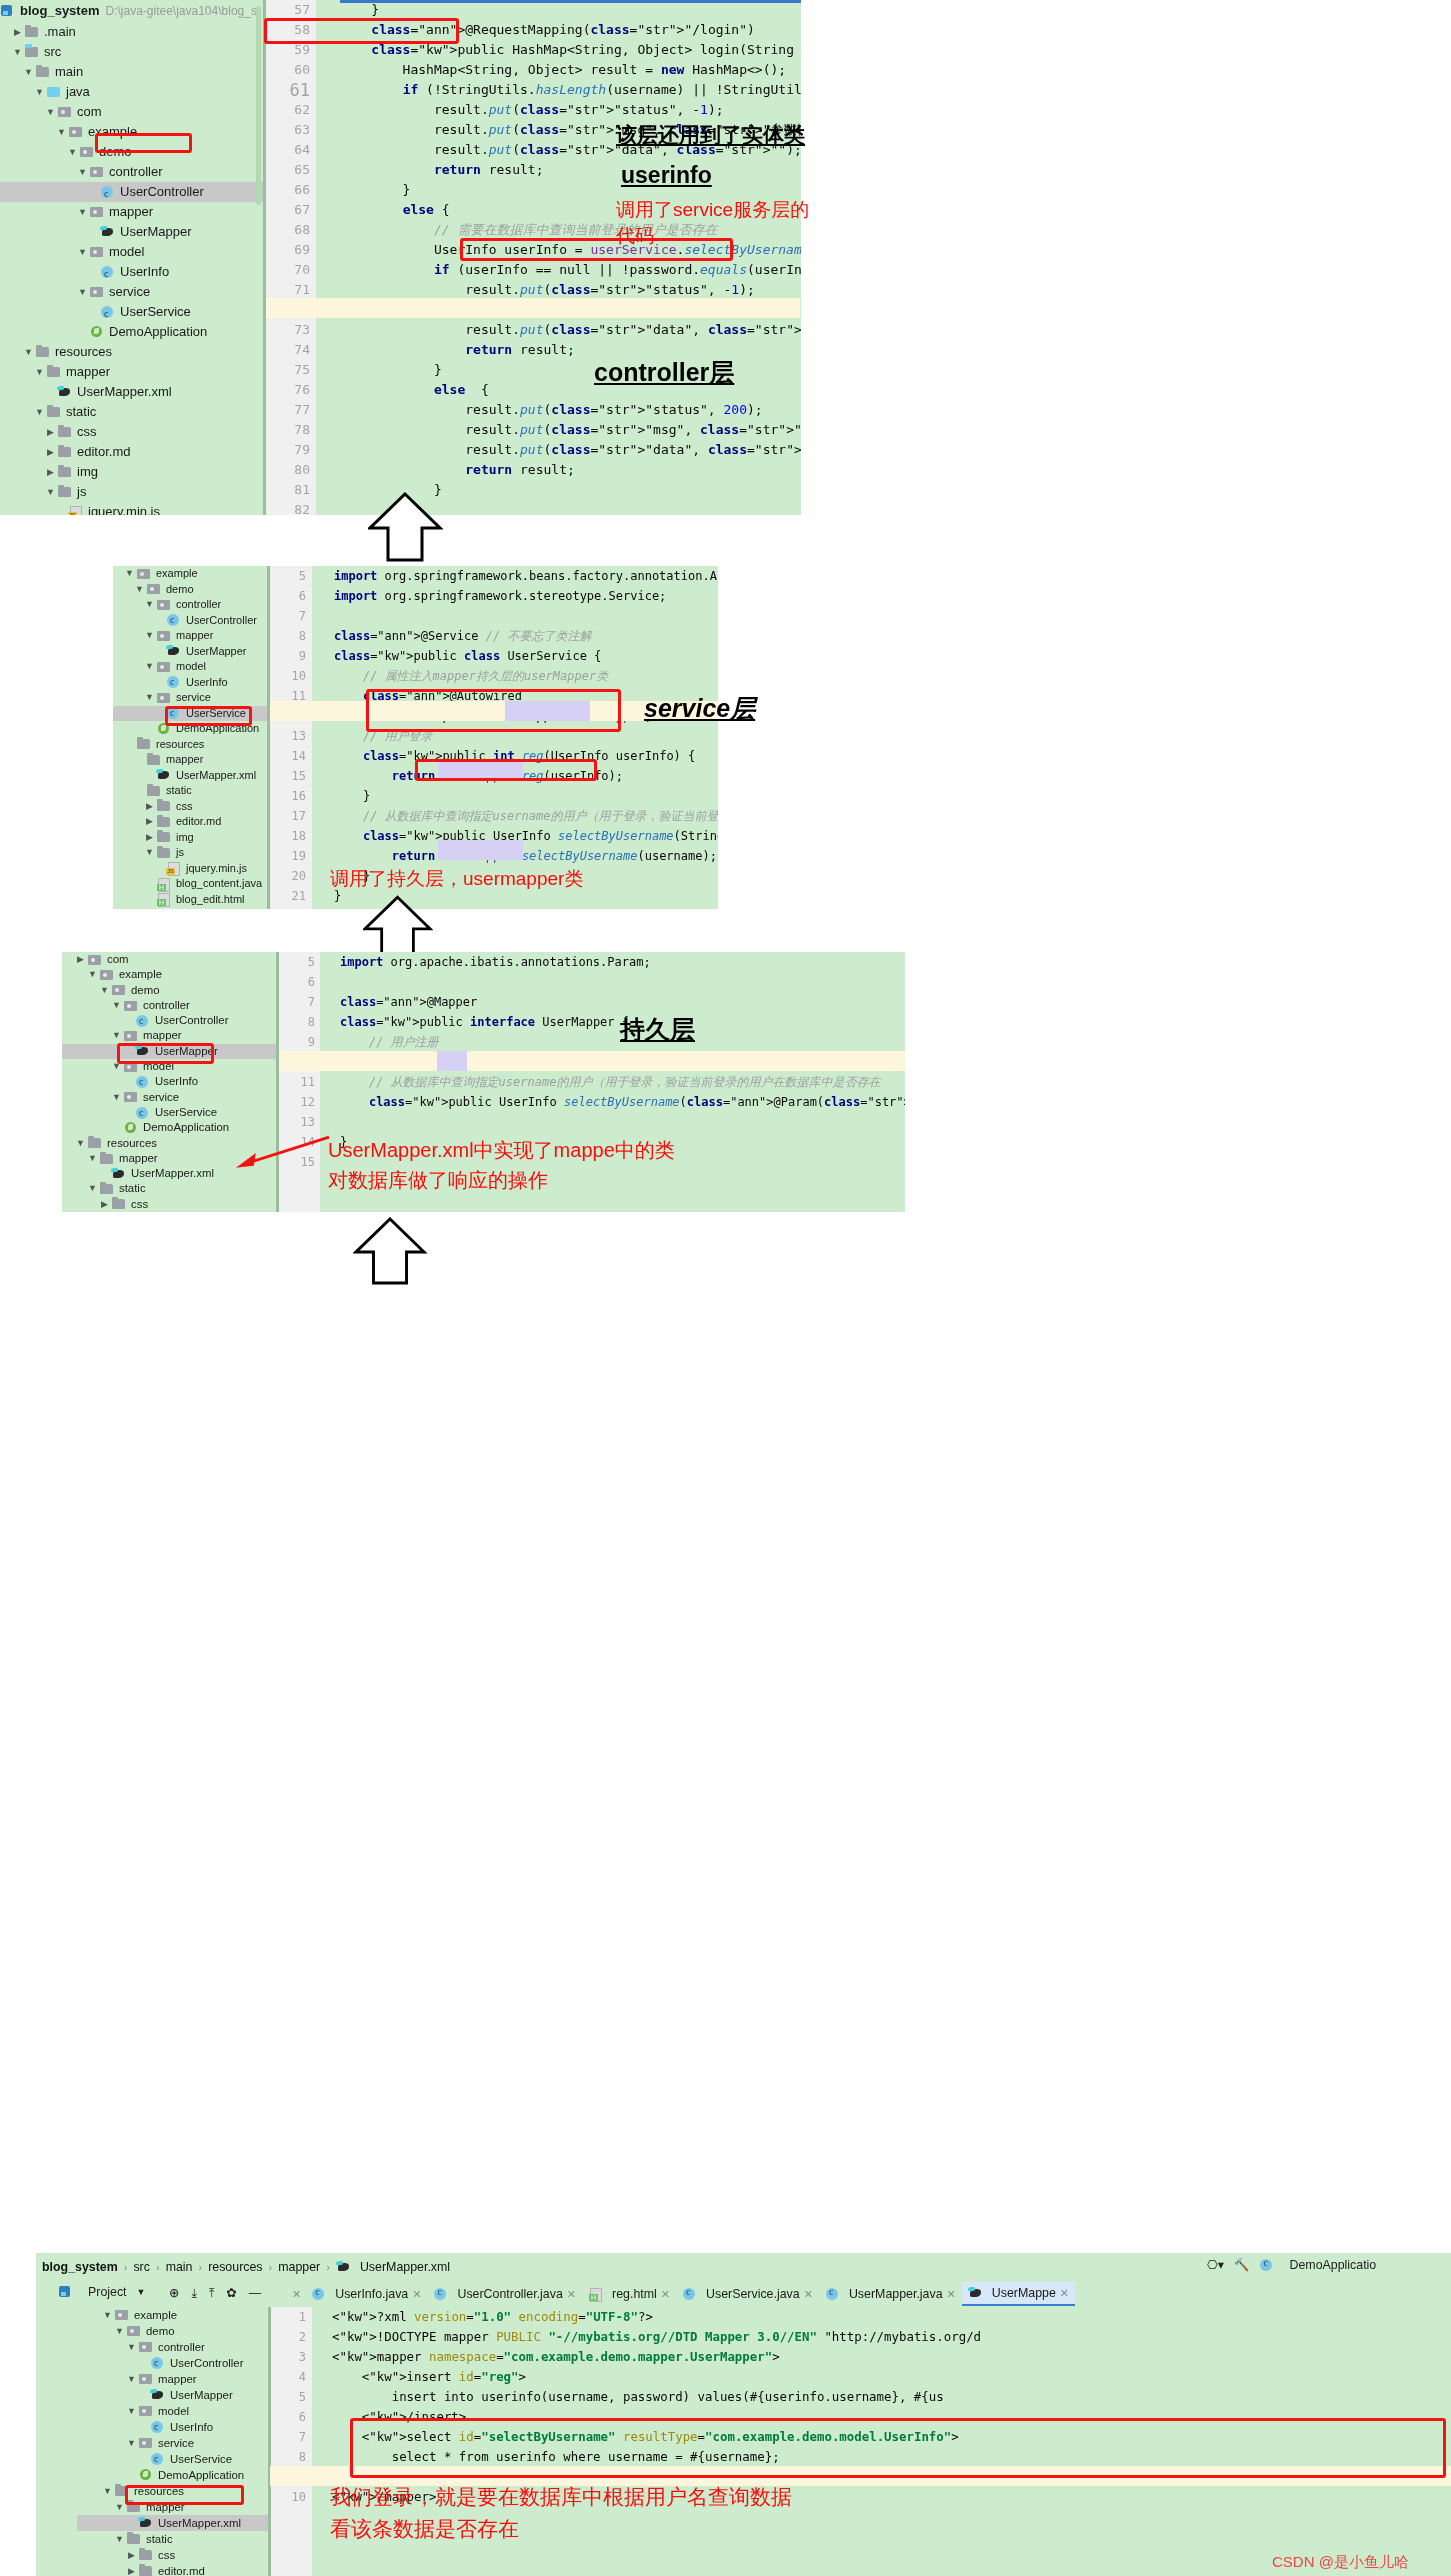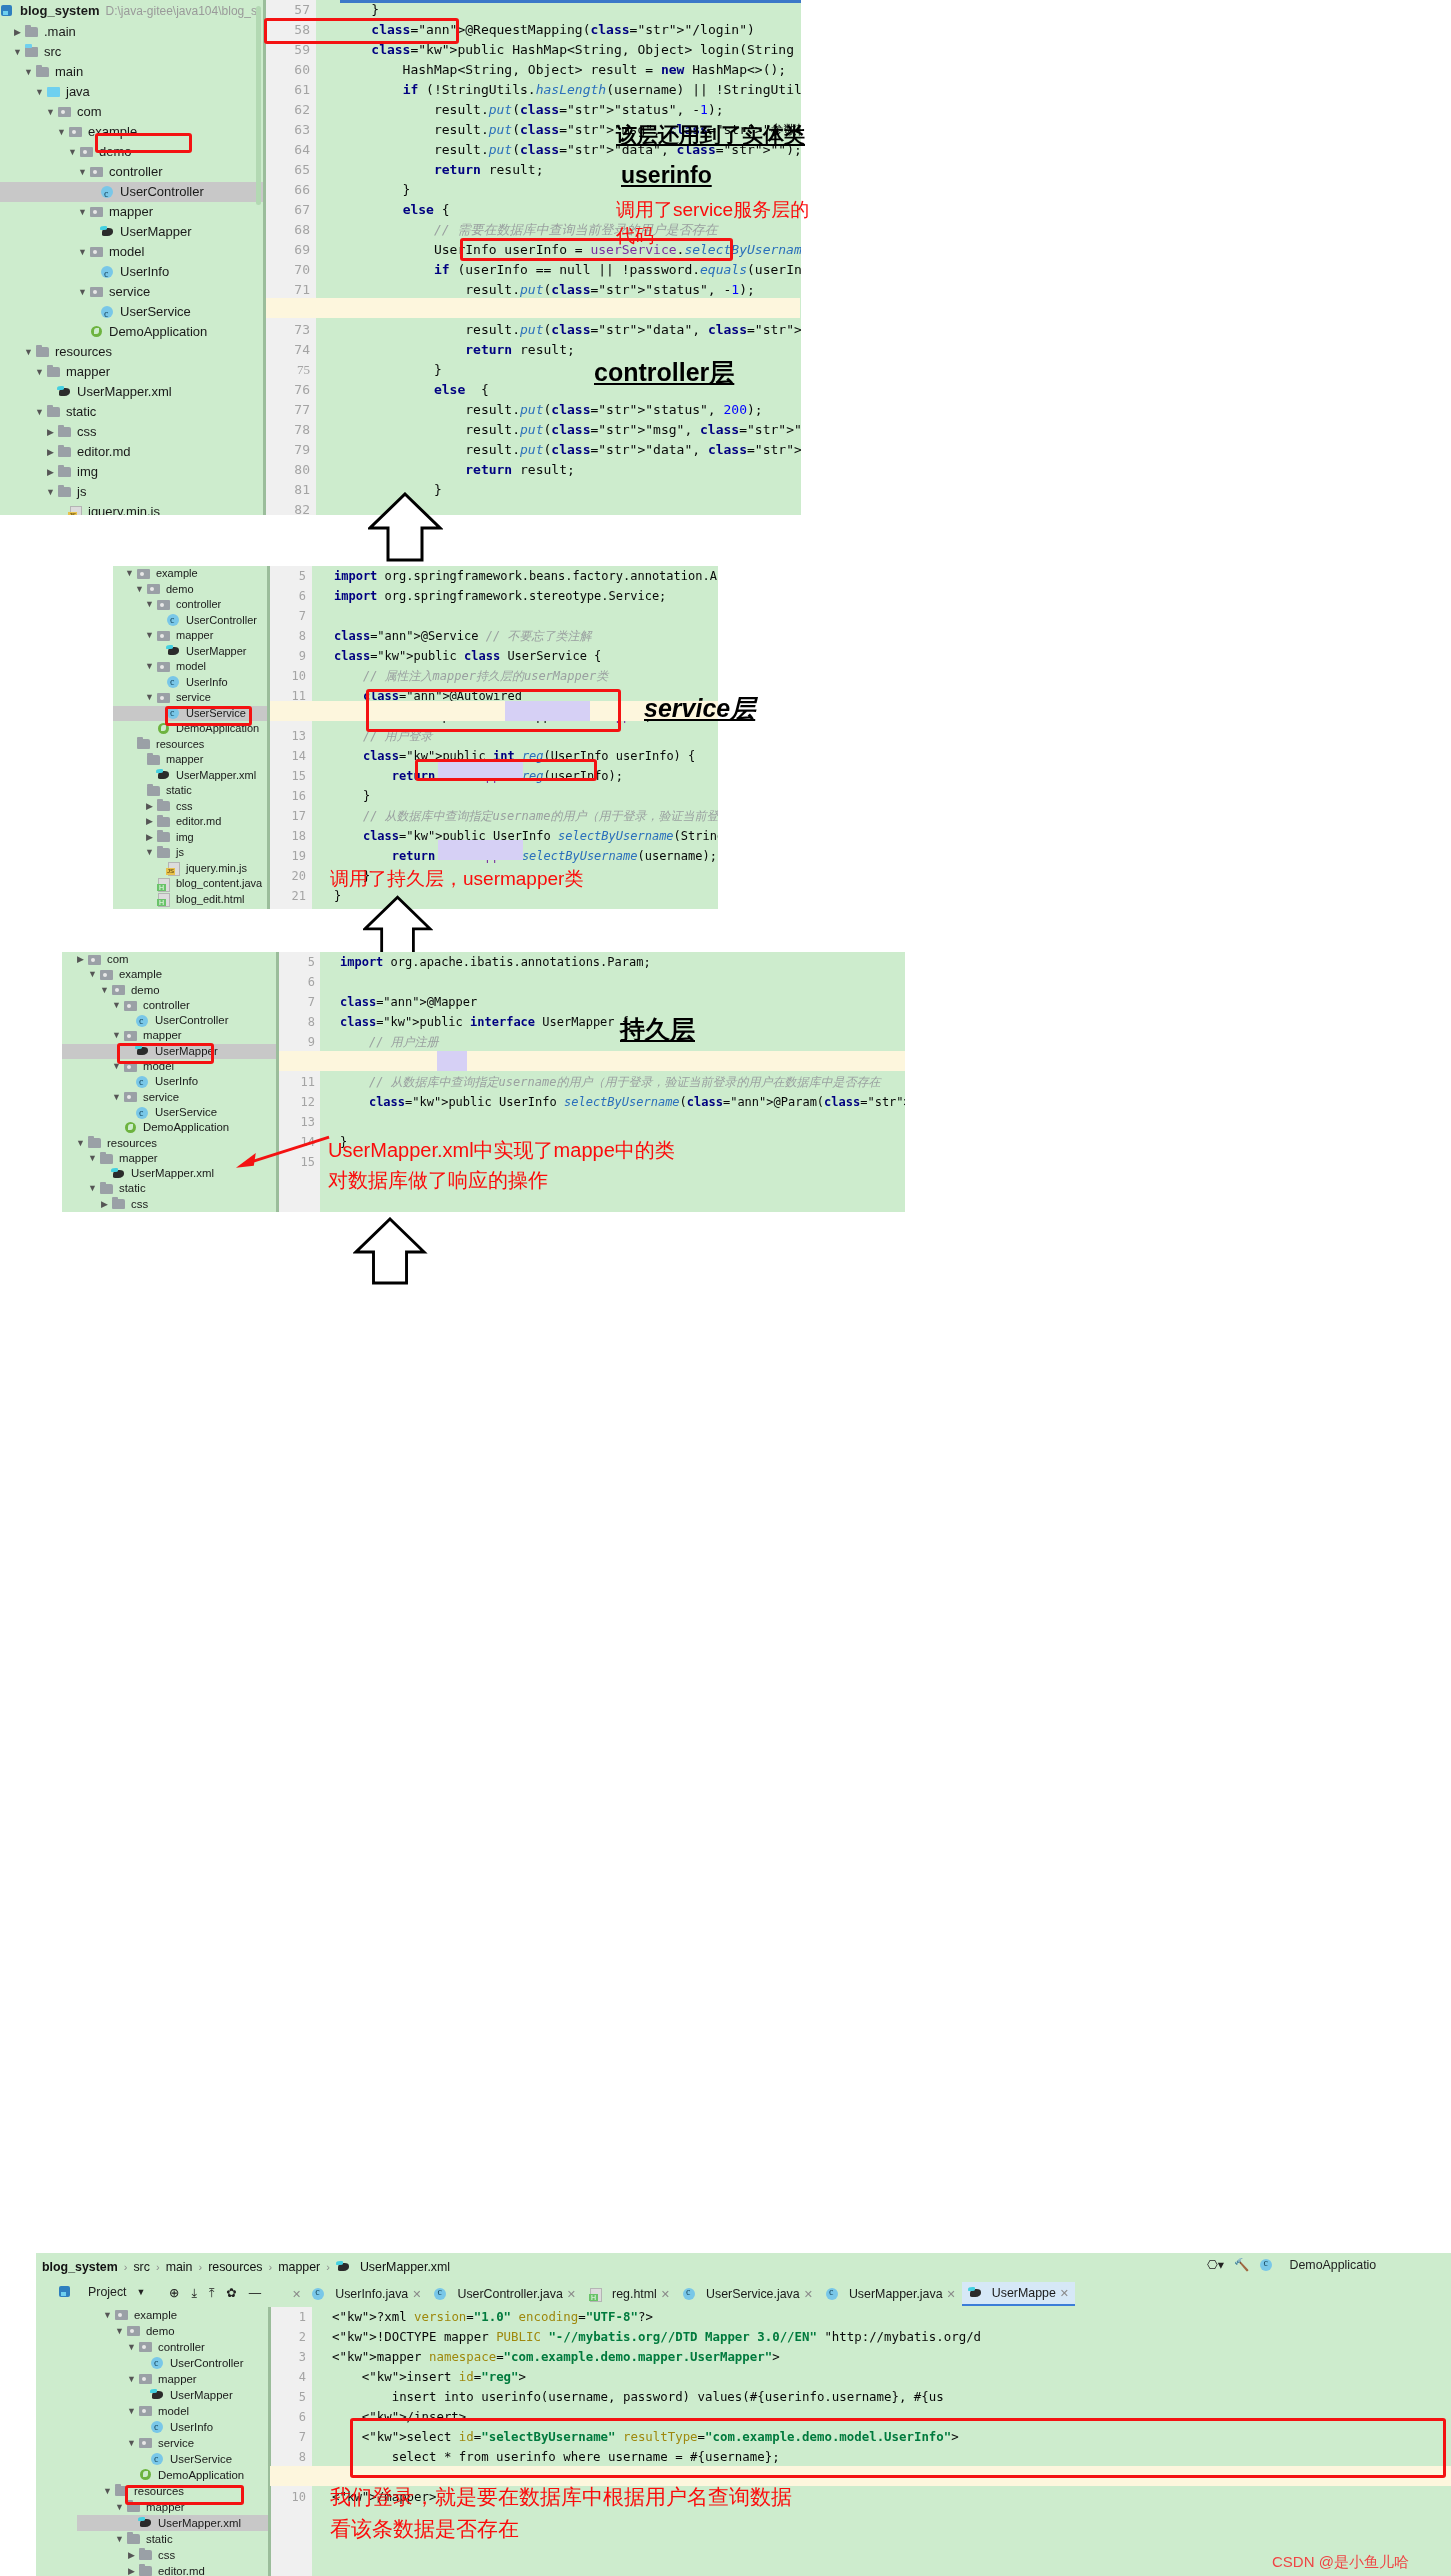--- a/index.html
+++ b/index.html
@@ -235,35 +235,35 @@
         </div>
       </div>
   </div>
 
   <div class="gutter" style="left:266px; width:50px; height:515px;">
       <div id="p1ln">
         <div class="ln" style="height: 20px; line-height: 20px; font-size: 13px;">57</div>
         <div class="ln" style="height: 20px; line-height: 20px; font-size: 13px;">58</div>
         <div class="ln" style="height: 20px; line-height: 20px; font-size: 13px;">59</div>
         <div class="ln" style="height: 20px; line-height: 20px; font-size: 13px;">60</div>
-        <div class="ln" style="height: 20px; line-height: 20px; font-size: 13px;">61</div>
+        <div class="ln" style="height: 20px; line-height: 20px; font-size: 17px;">61</div>
         <div class="ln" style="height: 20px; line-height: 20px; font-size: 13px;">62</div>
         <div class="ln" style="height: 20px; line-height: 20px; font-size: 13px;">63</div>
         <div class="ln" style="height: 20px; line-height: 20px; font-size: 13px;">64</div>
         <div class="ln" style="height: 20px; line-height: 20px; font-size: 13px;">65</div>
         <div class="ln" style="height: 20px; line-height: 20px; font-size: 13px;">66</div>
         <div class="ln" style="height: 20px; line-height: 20px; font-size: 13px;">67</div>
         <div class="ln" style="height: 20px; line-height: 20px; font-size: 13px;">68</div>
         <div class="ln" style="height: 20px; line-height: 20px; font-size: 13px;">69</div>
         <div class="ln" style="height: 20px; line-height: 20px; font-size: 13px;">70</div>
         <div class="ln" style="height: 20px; line-height: 20px; font-size: 13px;">71</div>
         <div class="ln" style="height: 20px; line-height: 20px; font-size: 13px;">72</div>
         <div class="ln" style="height: 20px; line-height: 20px; font-size: 13px;">73</div>
         <div class="ln" style="height: 20px; line-height: 20px; font-size: 13px;">74</div>
-        <div class="ln" style="height: 20px; line-height: 20px; font-size: 13px; font-family: Liberation Serif, serif;">75</div>
+        <div class="ln" style="height: 20px; line-height: 20px; font-size: 13px;">75</div>
         <div class="ln" style="height: 20px; line-height: 20px; font-size: 13px;">76</div>
         <div class="ln" style="height: 20px; line-height: 20px; font-size: 13px;">77</div>
         <div class="ln" style="height: 20px; line-height: 20px; font-size: 13px;">78</div>
         <div class="ln" style="height: 20px; line-height: 20px; font-size: 13px;">79</div>
         <div class="ln" style="height: 20px; line-height: 20px; font-size: 13px;">80</div>
         <div class="ln" style="height: 20px; line-height: 20px; font-size: 13px;">81</div>
         <div class="ln" style="height: 20px; line-height: 20px; font-size: 13px;">82</div>
       </div>
     </div>
   <div class="foldcol" style="left:316px; width:24px; height:515px;"></div>

